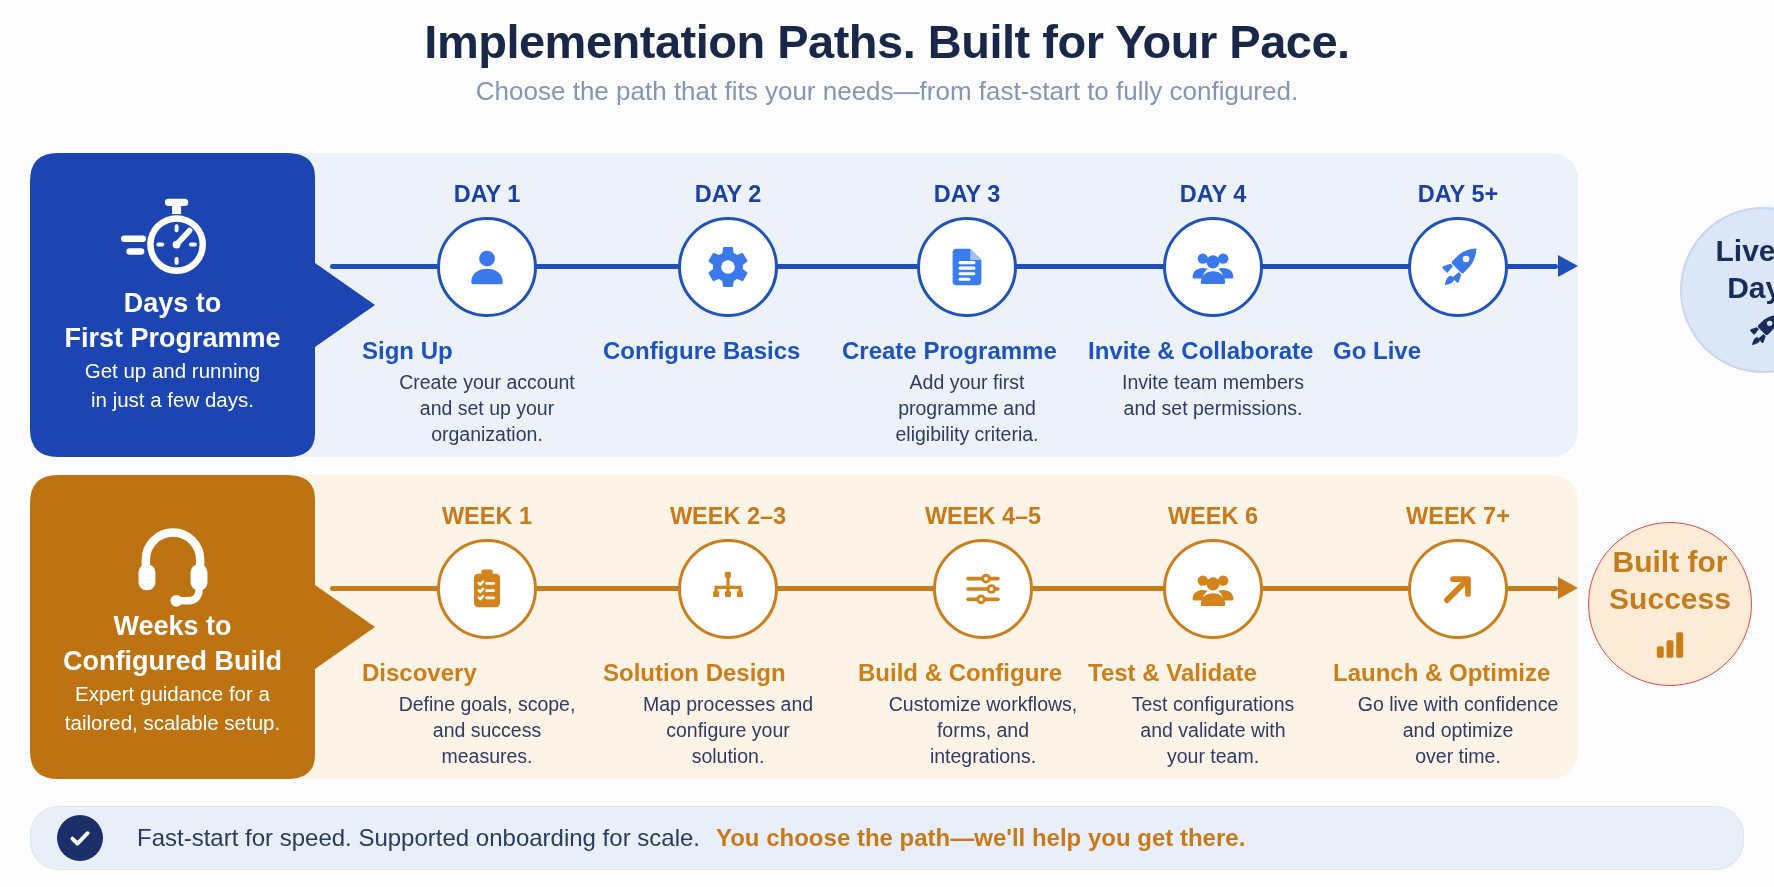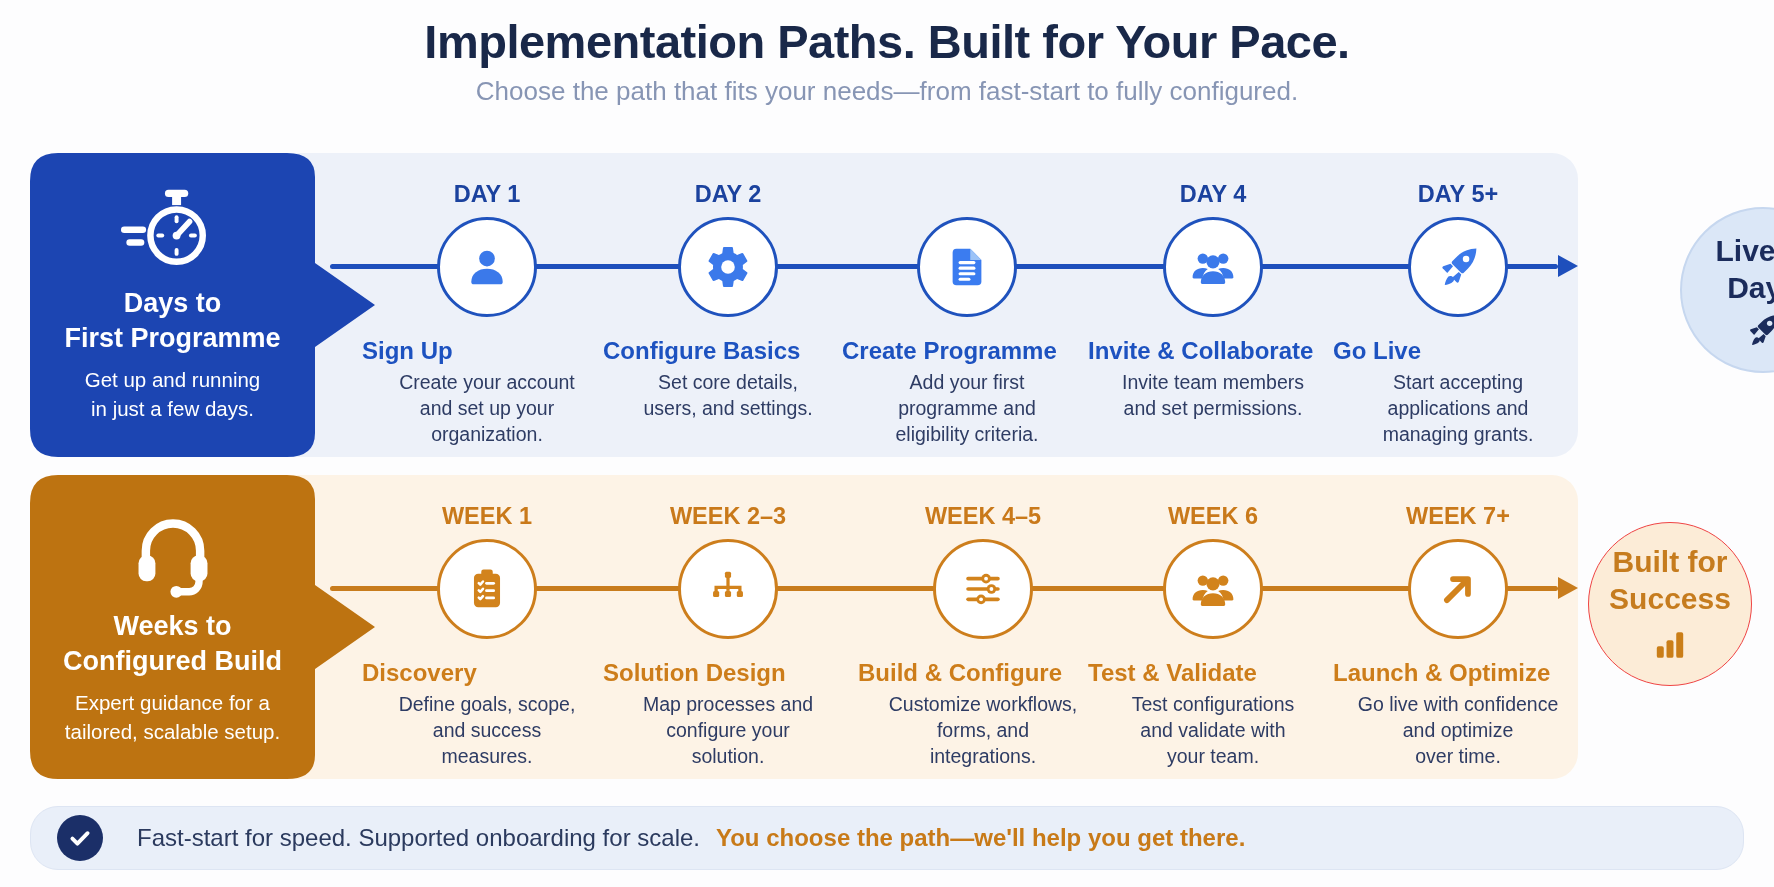--- a/index.html
+++ b/index.html
@@ -25,21 +25,21 @@
   .timeline::after{
     content:"";position:absolute;right:-20px;top:-9px;width:0;height:0;
     border-top:11.5px solid transparent;border-bottom:11.5px solid transparent;
   }
   .row.blue .timeline::after{border-left:20px solid #1e4fbc;}
   .row.orange .timeline::after{border-left:20px solid #c87c1d;}
   .panel-svg{position:absolute;left:0;top:0;}
   .panel-content{
     position:absolute;left:0;top:0;width:285px;height:304px;
     display:flex;flex-direction:column;align-items:center;justify-content:center;
-    gap:9px;color:#fff;text-align:center;
+    color:#fff;text-align:center;
   }
   .panel-title{font-size:27px;font-weight:700;line-height:35px;white-space:pre-line;}
   .panel-sub{font-size:20.5px;font-weight:400;line-height:29px;white-space:pre-line;}
   .step{position:absolute;top:0;width:250px;height:100%;}
   .step-label{position:absolute;top:28px;width:100%;text-align:center;font-size:23.5px;font-weight:700;}
   .row.blue .step-label{color:#1b429e;}
   .row.orange .step-label{color:#c9791a;}
   .step-circle{
     position:absolute;top:64px;left:75px;width:94px;height:94px;border-radius:50%;
     background:#fff;display:flex;align-items:center;justify-content:center;
@@ -127,25 +127,24 @@
 
   <div class="step" style="left:573px">
     <div class="step-label">DAY 2</div>
     <div class="step-circle">
       <svg width="48" height="48" viewBox="0 0 24 24">
         <path fill="#3b79ea" d="M19.4 13c.04-.32.06-.66.06-1s-.02-.68-.06-1l2.1-1.65c.2-.15.25-.42.12-.64l-2-3.46c-.12-.22-.39-.3-.61-.22l-2.49 1c-.52-.4-1.08-.73-1.69-.98l-.38-2.65C14.46 2.18 14.25 2 14 2h-4c-.25 0-.46.18-.49.42l-.38 2.65c-.61.25-1.17.59-1.69.98l-2.49-1c-.23-.09-.49 0-.61.22l-2 3.46c-.13.22-.07.49.12.64L4.56 11c-.04.32-.06.66-.06 1s.02.68.06 1l-2.1 1.65c-.2.15-.25.42-.12.64l2 3.46c.12.22.39.3.61.22l2.49-1c.52.4 1.08.73 1.69.98l.38 2.65c.03.24.24.42.49.42h4c.25 0 .46-.18.49-.42l.38-2.65c.61-.25 1.17-.59 1.69-.98l2.49 1c.23.09.49 0 .61-.22l2-3.46c.13-.22.07-.49-.12-.64L19.4 13z"></path>
         <circle cx="12" cy="12" r="3.4" fill="#fff"></circle>
       </svg>
     </div>
     <div class="step-title">Configure Basics</div>
-    <div class="step-desc">Set core details,
-users, and settings.</div>
   </div>
 
   <div class="step" style="left:812px">
+    <div class="step-label">DAY 3</div>
     <div class="step-circle">
       <svg width="46" height="46" viewBox="0 0 24 24">
         <path fill="#3b7cf0" d="M6.5 2.5h7.2l5.8 5.8v11.2a2 2 0 0 1-2 2h-11a2 2 0 0 1-2-2v-15a2 2 0 0 1 2-2z"></path>
         <path fill="#9cc3f7" d="M13.7 2.5l5.8 5.8h-5.8z"></path>
         <g fill="#fff">
           <rect x="7.6" y="8.9" width="8.8" height="1.6" rx=".8"></rect>
           <rect x="7.6" y="11.8" width="8.8" height="1.6" rx=".8"></rect>
           <rect x="7.6" y="14.7" width="8.8" height="1.6" rx=".8"></rect>
           <rect x="7.6" y="17.6" width="6.2" height="1.6" rx=".8"></rect>
         </g>
@@ -183,23 +182,20 @@
         <g fill="#3b79ea">
           <path d="M21.6 2.4c-4 .1-7.7 1.7-10.5 4.5L9 9c-.4.4-.4 1 0 1.4l4.6 4.6c.4.4 1 .4 1.4 0l2.1-2.1c2.8-2.8 4.4-6.5 4.5-10.5z"></path>
           <path d="M8.1 10.3l-3.8 1.3c-.5.2-.6.8-.3 1.1l2.4 2.4 3-3.5z"></path>
           <path d="M13.7 15.9l-1.3 3.8c-.2.5-.8.6-1.1.3l-2.4-2.4 3.5-3z"></path>
           <path d="M7 17c-1.1 1.1-1.8 3.2-1.9 4.4 1.2-.1 3.3-.8 4.4-1.9.6-.6.6-1.6 0-2.2-.7-.7-1.9-.9-2.5-.3z"></path>
         </g>
         <circle cx="16.2" cy="7.8" r="1.7" fill="#fff"></circle>
       </svg>
     </div>
     <div class="step-title">Go Live</div>
-    <div class="step-desc">Start accepting
-applications and
-managing grants.</div>
   </div>
 </div>
 
 <div class="outcome blue">
   <div class="outcome-text">Live in
 Days</div>
   <div class="outcome-icon">
     <svg width="38" height="38" viewBox="0 0 24 24">
       <g fill="#1b2c5c">
         <path d="M21.6 2.4c-4 .1-7.7 1.7-10.5 4.5L9 9c-.4.4-.4 1 0 1.4l4.6 4.6c.4.4 1 .4 1.4 0l2.1-2.1c2.8-2.8 4.4-6.5 4.5-10.5z"></path>

